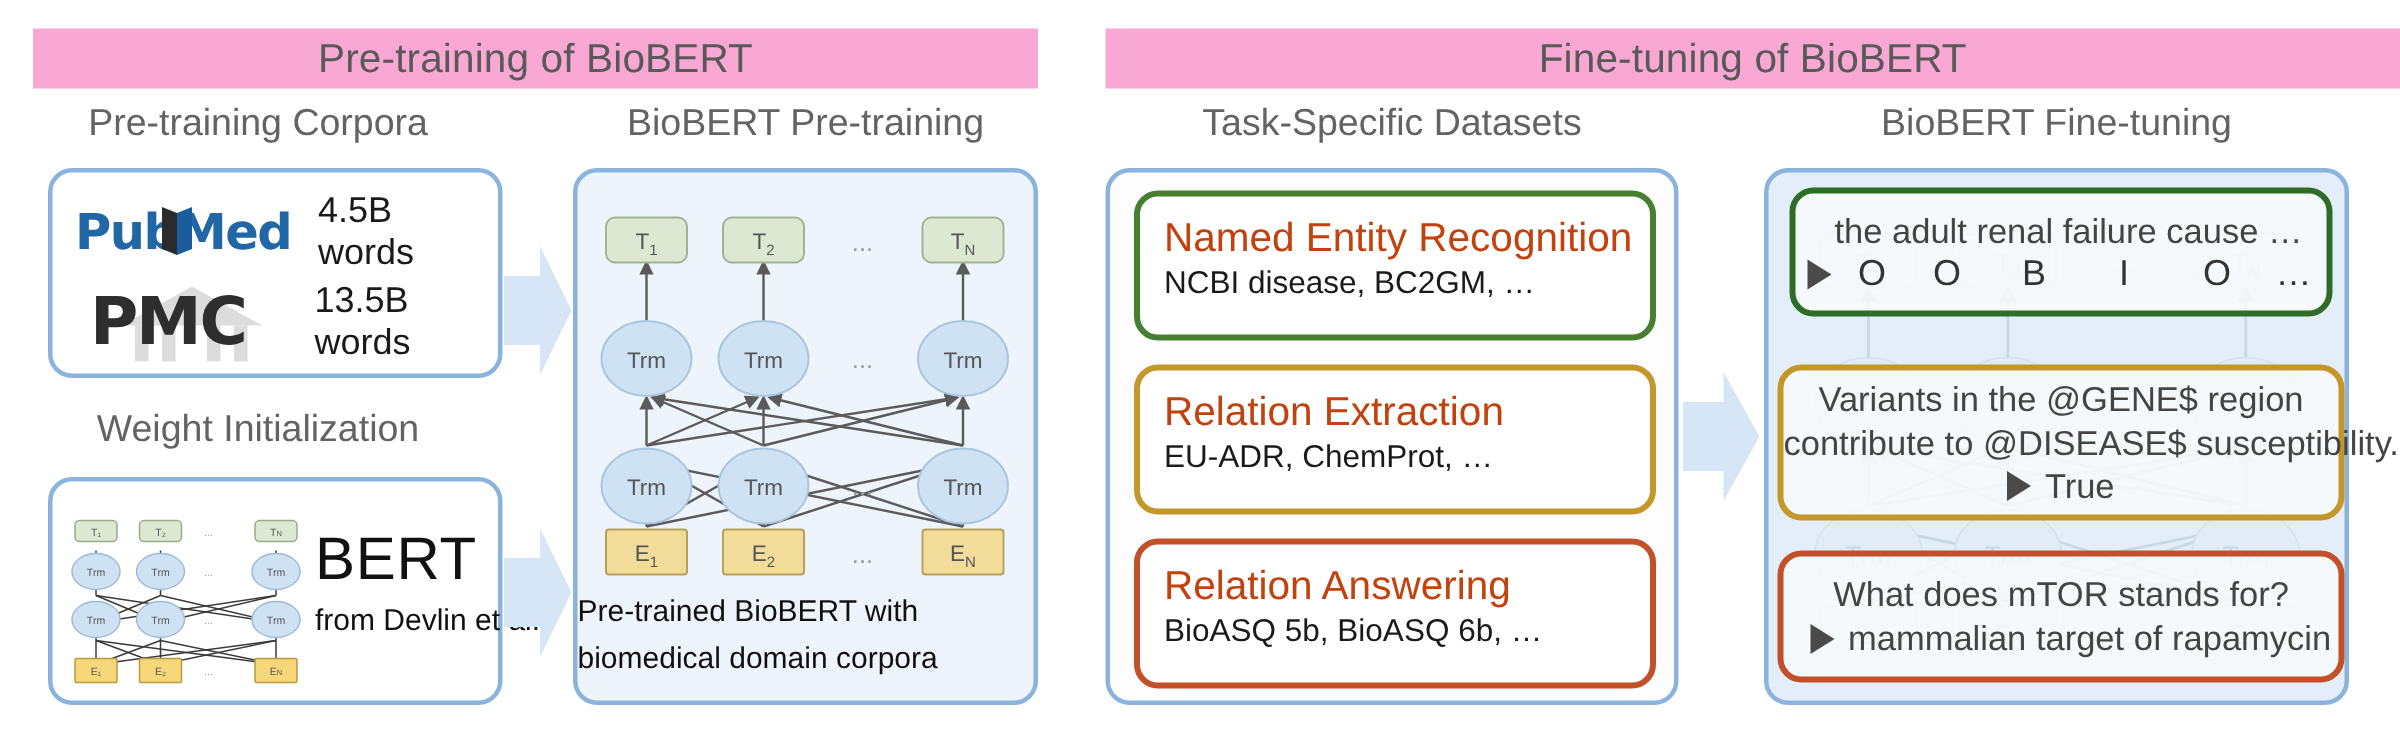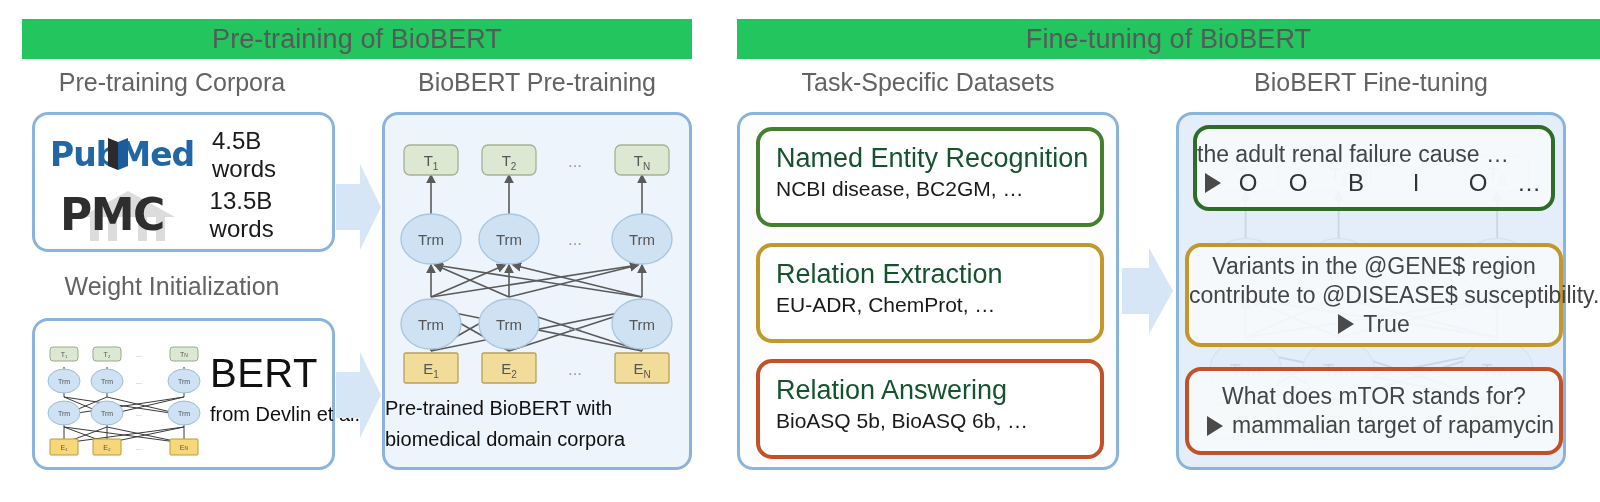--- a/index.html
+++ b/index.html
@@ -8,21 +8,21 @@
     background:#ffffff;
     font-family:"Liberation Sans", sans-serif;
     overflow:hidden;
     position:relative;
   }
   .stage{position:absolute;left:0;top:0;width:1600px;height:502px;}
 
   
   .banner{
     position:absolute;
-    background:#22c55e;
+    background:#f9a8d4;
     color:#595959;
     display:flex;align-items:center;justify-content:center;
     font-size:27px;
     letter-spacing:.1px;
   }
   #banner-left{left:22px;top:19px;width:670px;height:40px;}
   #banner-right{left:737px;top:19px;width:863px;height:40px;}
 
   
   .caption{
@@ -102,40 +102,40 @@
   }
   #pretrain-footnote{top:278px;}
 
   
   .task-box{
     position:absolute;
     border-radius:16px;border:4px solid #000;
     background:#ffffff;box-sizing:border-box;
     padding:10px 16px;
   }
-  .task-title{font-size:27px;color:#14532d;line-height:34px;white-space:nowrap;}
+  .task-title{font-size:27px;color:#c2410c;line-height:34px;white-space:nowrap;}
   .task-sub{font-size:21px;color:#1a1a1a;line-height:28px;white-space:nowrap;}
   #task-ner{left:16px;top:12px;width:348px;height:100px;border-color:#46802f;}
   #task-re{left:16px;top:128px;width:348px;height:100px;border-color:#c3972a;}
   #task-qa{left:16px;top:244px;width:348px;height:100px;border-color:#c2512a;}
 
   
   .ft-box{
     position:absolute;
     border-radius:16px;border:4px solid #000;
     background:rgba(249,251,252,.82);box-sizing:border-box;
     display:flex;flex-direction:column;justify-content:center;
     z-index:3;
   }
   #ft-ner{left:14px;top:10px;width:362px;height:86px;border-color:#2f6d26;}
   #ft-re{left:6px;top:128px;width:378px;height:104px;border-color:#c3972a;}
   #ft-qa{left:6px;top:252px;width:378px;height:88px;border-color:#c2512a;}
 
   .ft-line{font-size:23px;color:#444;line-height:29px;text-align:center;white-space:nowrap;}
-  #ft-ner-text{text-align:left;}
+  #ft-ner-text{text-align:left;padding-left:26px;}
   .tagrow{display:flex;align-items:center;padding-left:8px;}
   .tagrow .tri{margin-right:6px;}
   .tag{font-size:24px;color:#333;display:inline-block;text-align:center;}
   .tri{
     width:0;height:0;display:inline-block;
     border-top:10px solid transparent;
     border-bottom:10px solid transparent;
     border-left:16px solid #4a4a4a;
   }
   .ansrow{display:flex;align-items:center;justify-content:center;gap:9px;}

